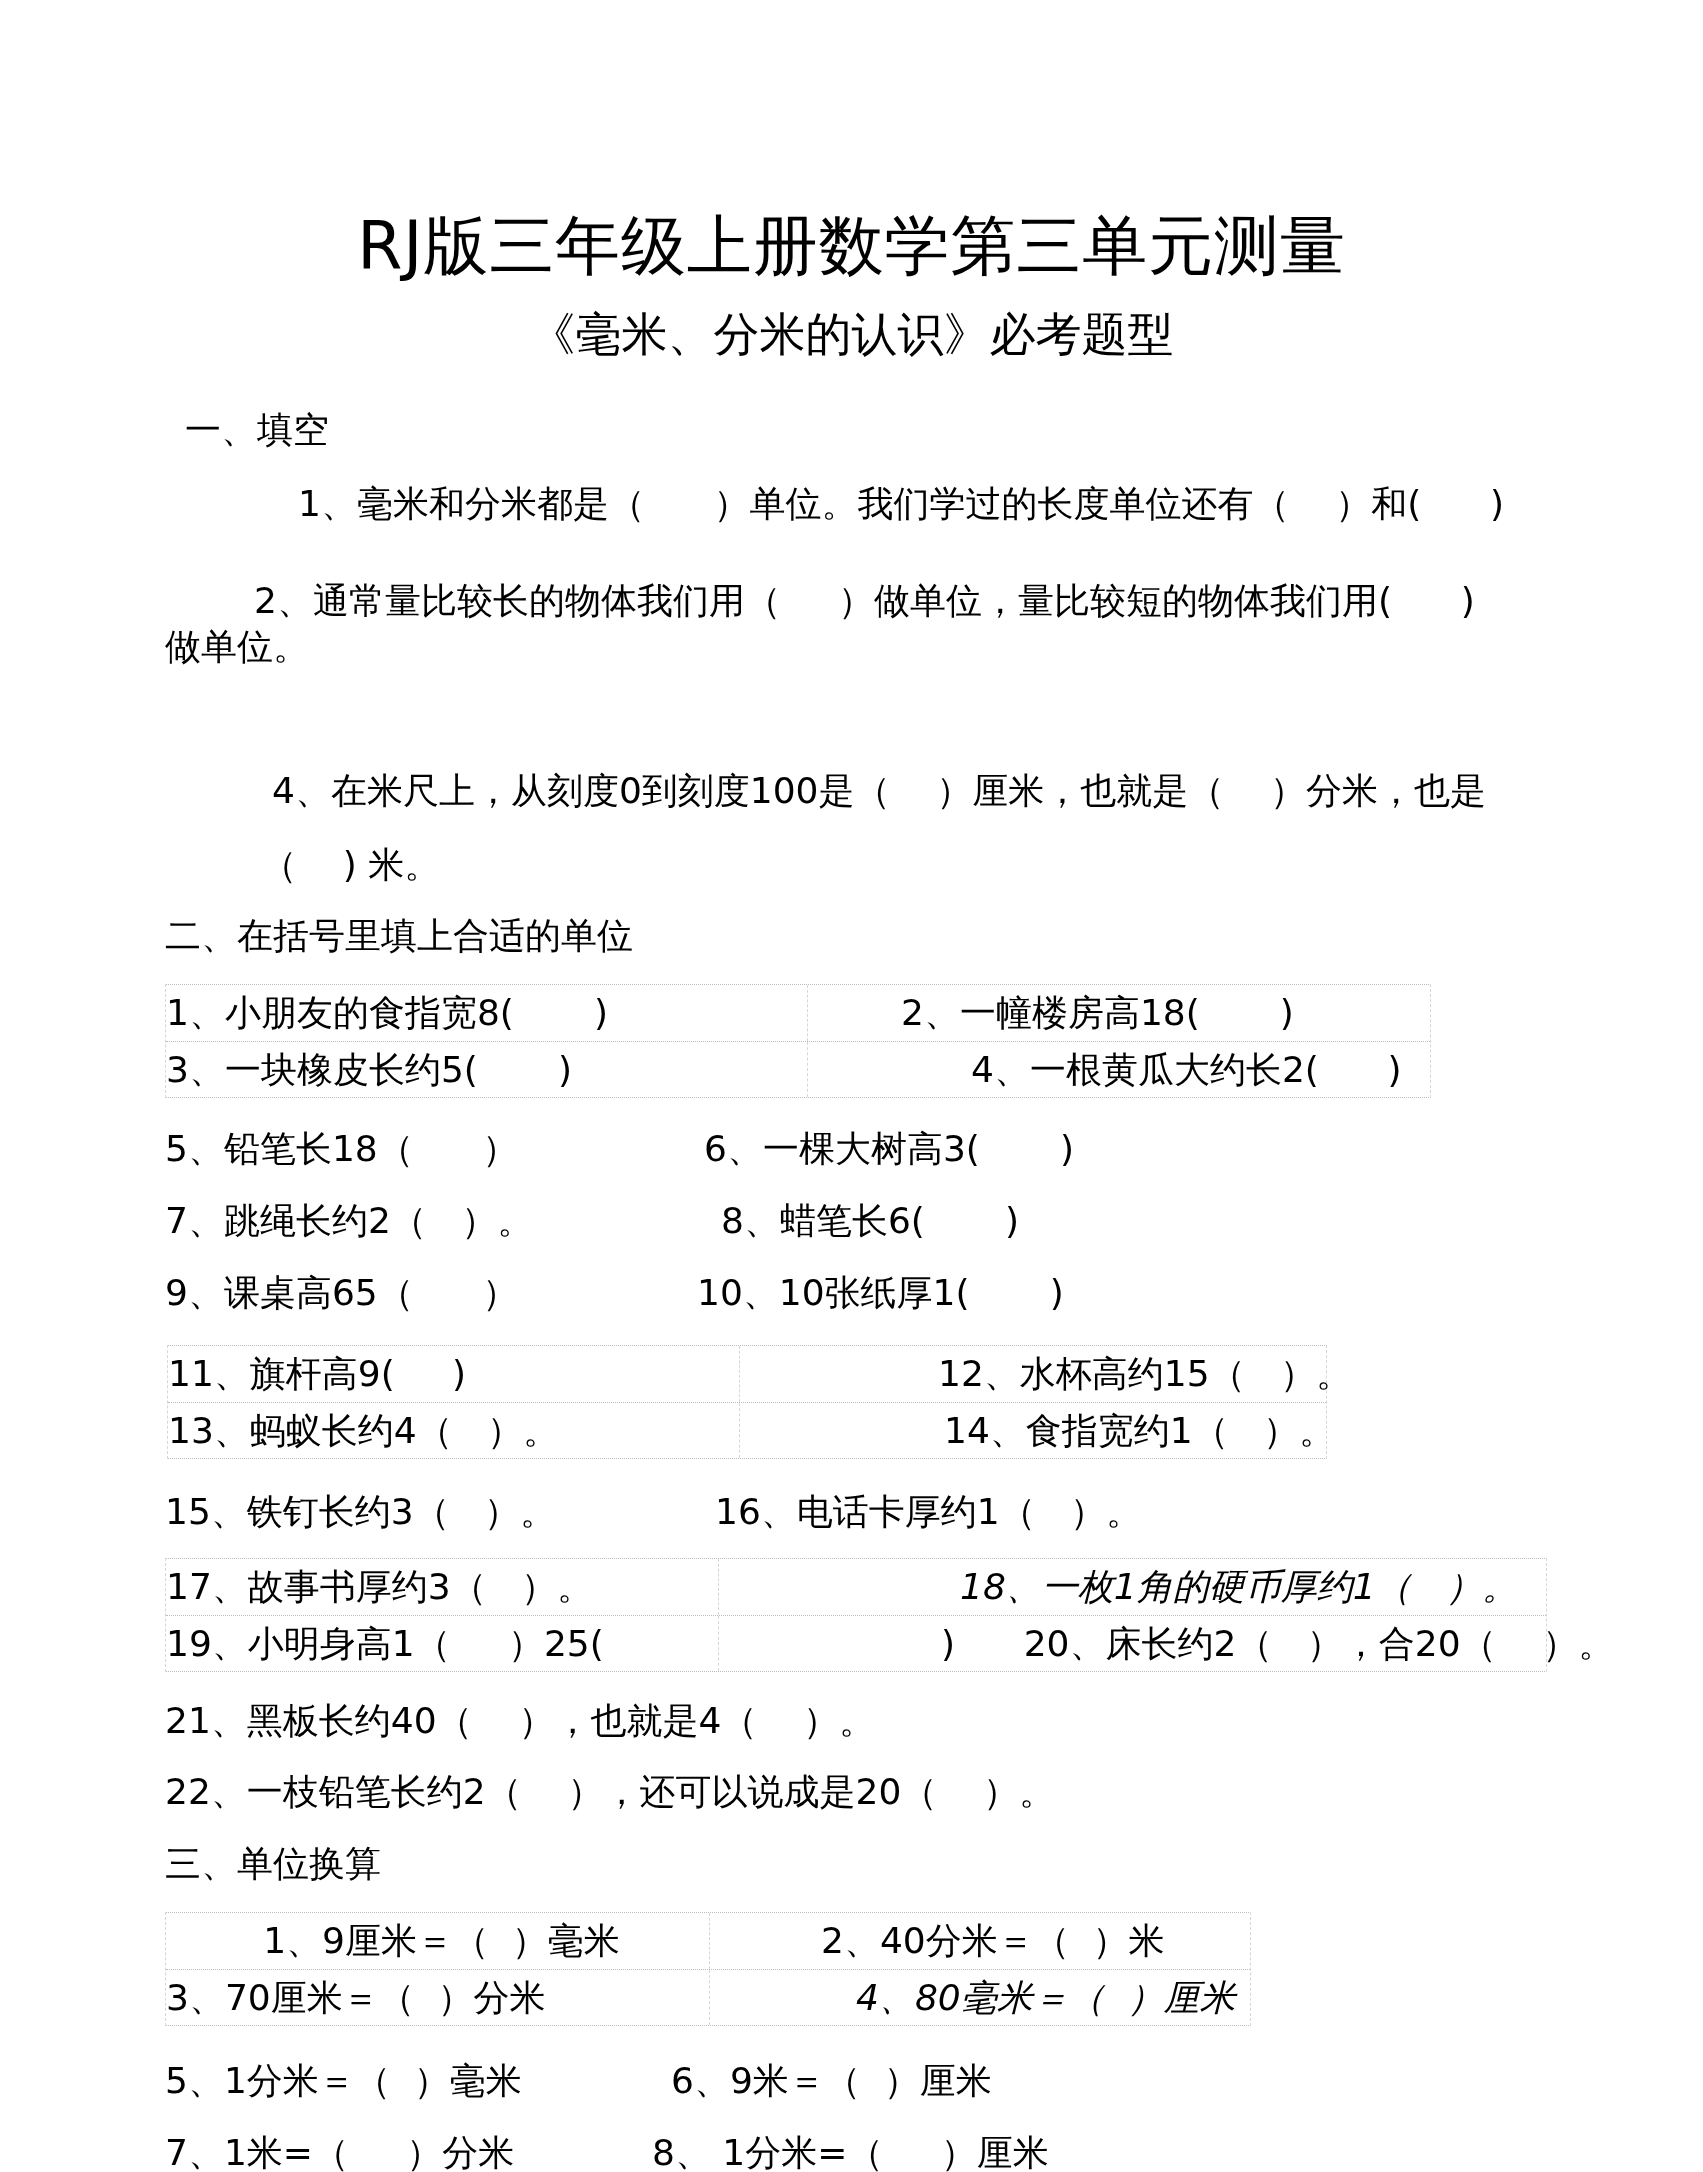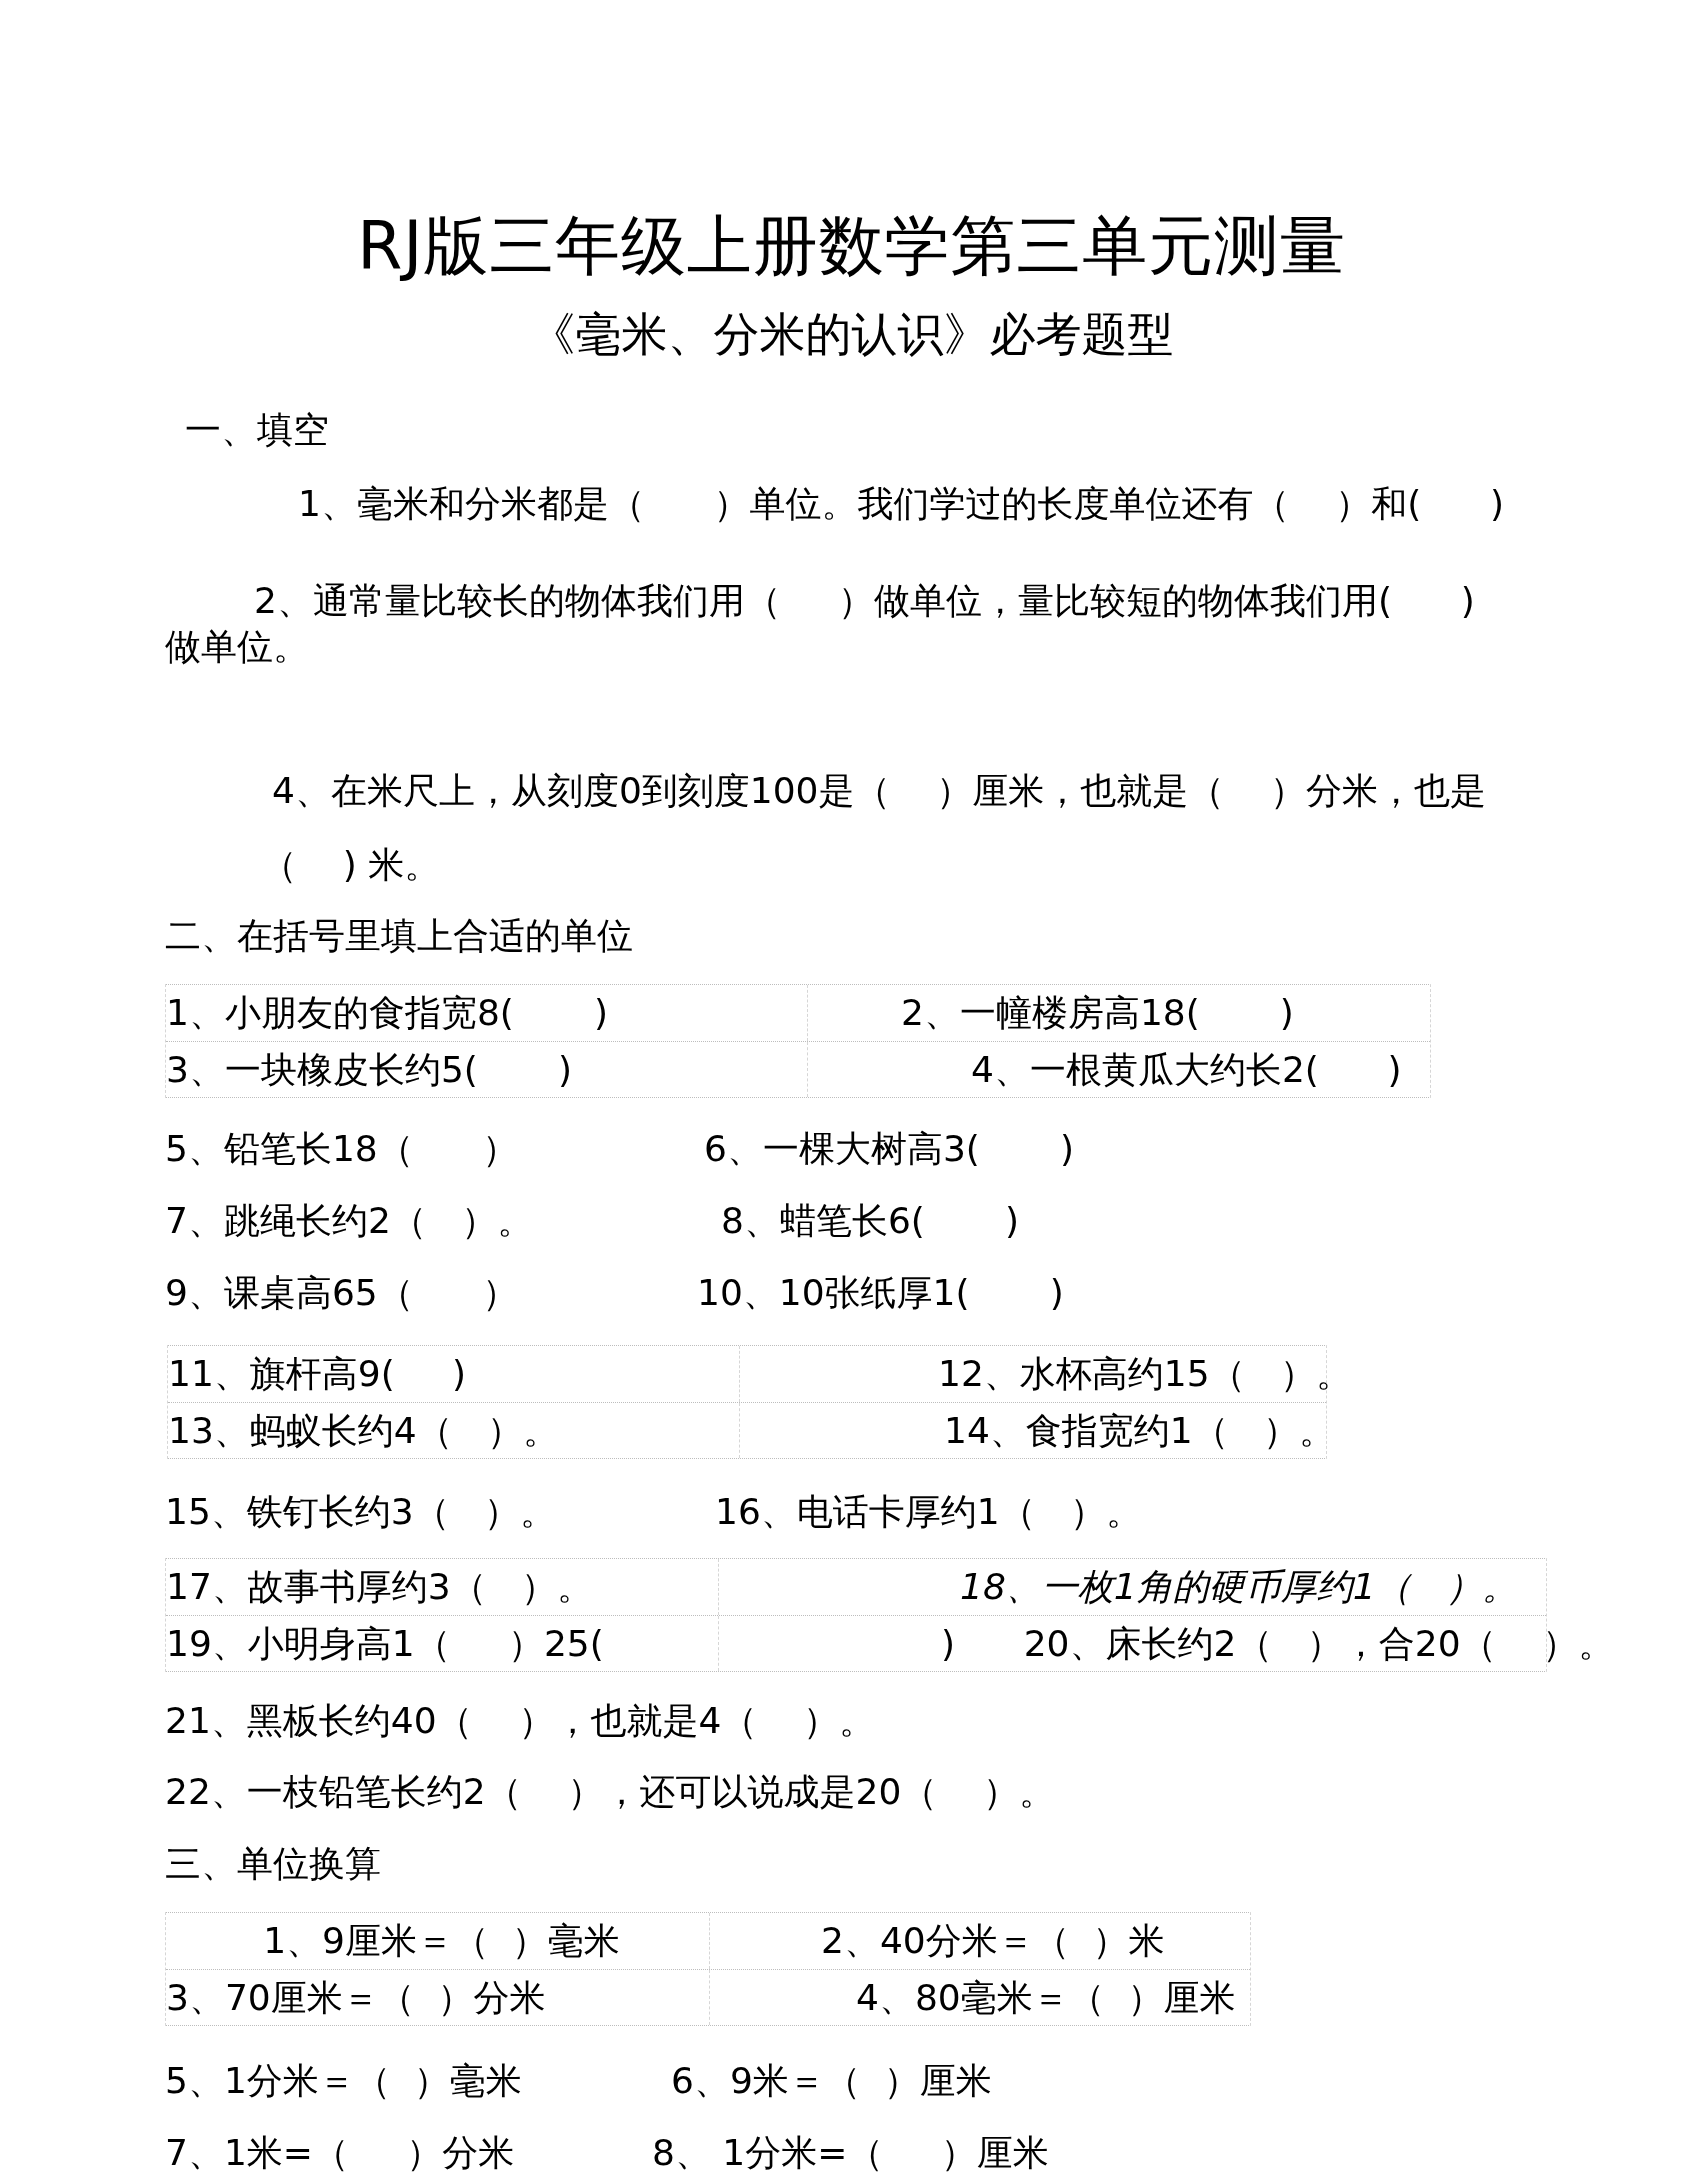--- a/index.html
+++ b/index.html
@@ -146,21 +146,21 @@
 
   <div class="section" style="left:165px; top:1840px;">三、单位换算</div>
 
   <div class="grid" style="left:165px; top:1912px; width:1086px; height:114px;">
     <div class="row" style="top:0; height:56px;">
       <div class="cell" style="left:4px; width:543px;text-align:center;">1、9厘米＝（  ）毫米</div>
       <div class="cell right" style="left:543px; width:543px; padding-left:111px;">2、40分米＝（  ）米</div>
     </div>
     <div class="row" style="top:56px; height:56px;">
       <div class="cell" style="left:0; width:543px;">3、70厘米＝（  ）分米</div>
-      <div class="cell right" style="left:543px; width:543px; padding-left:146px;">4、80毫米＝（  ）厘米</div>
+      <div class="cell right" style="left:543px; width:543px; padding-left:146px;font-style:italic;">4、80毫米＝（  ）厘米</div>
     </div>
   </div>
 
   <div class="line" style="left:165px; top:2057px;">5、1分米＝（  ）毫米</div>
   <div class="line" style="left:671px; top:2057px;">6、9米＝（  ）厘米</div>
   <div class="line" style="left:165px; top:2129px;">7、1米=（     ）分米</div>
   <div class="line" style="left:652px; top:2129px;">8、 1分米=（     ）厘米</div>
 
 </div>
 

